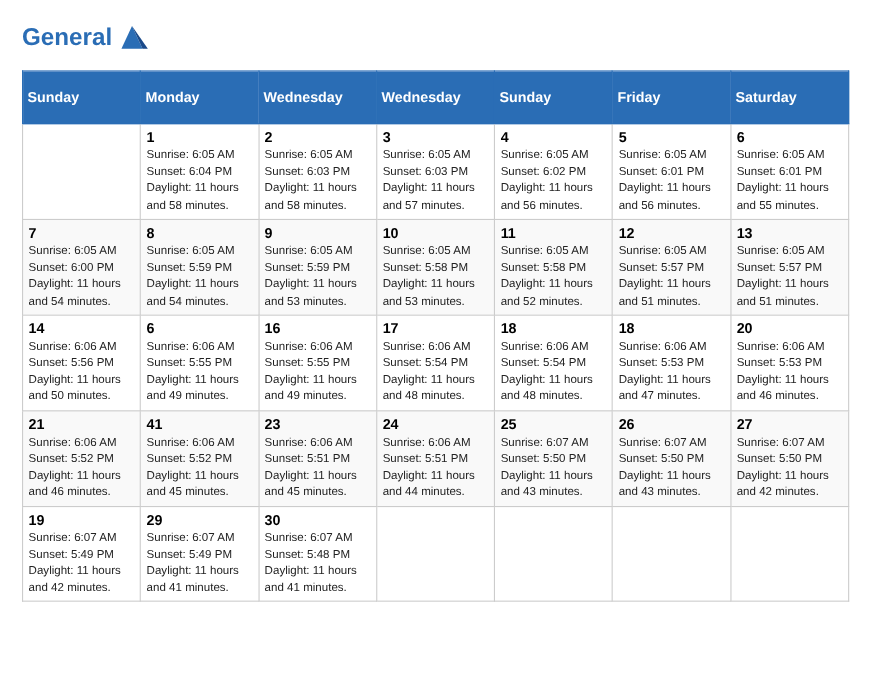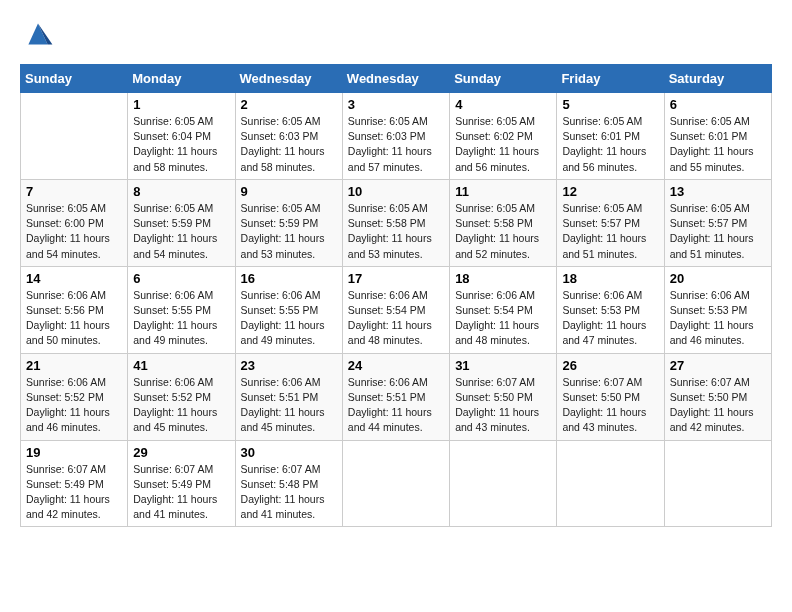--- a/index.html
+++ b/index.html
@@ -47,21 +47,21 @@
       color: #333;
     }
     table {
       width: 100%;
       border-collapse: collapse;
       font-size: 11px;
     }
     thead tr th {
       background-color: #2a6db5;
       color: #fff;
-      padding: 6px 4px;
+      padding: 16px 4px;
       text-align: left;
       font-size: 13px;
       font-weight: bold;
       border: 1px solid #2a6db5;
     }
     tbody tr td {
       border: 1px solid #ccc;
       vertical-align: top;
       padding: 4px 5px;
       min-height: 80px;
@@ -85,20 +85,23 @@
       background: #fff !important;
     }
   </style>
 </head>
 <body>
 
 <div class="header">
   <div class="logo">
     <div>
       <div style="display:flex;align-items:center;">
+        <span class="logo-text">
+          <span>General</span>
+        </span>
         <svg class="logo-icon" viewBox="0 0 40 34" xmlns="http://www.w3.org/2000/svg">
           <polygon points="8,30 20,4 32,30" fill="#2a6db5"></polygon>
           <polygon points="20,4 38,30 32,30" fill="#1a4a8a"></polygon>
         </svg>
       </div>
     </div>
   </div>
   <div class="title-block">
     <div class="main-title"></div>
     <div class="subtitle"></div>
@@ -216,21 +219,21 @@
         </td>
         <td>
           <span class="day-num">23</span>
           <div class="day-detail">Sunrise: 6:06 AM<br>Sunset: 5:51 PM<br>Daylight: 11 hours<br>and 45 minutes.</div>
         </td>
         <td>
           <span class="day-num">24</span>
           <div class="day-detail">Sunrise: 6:06 AM<br>Sunset: 5:51 PM<br>Daylight: 11 hours<br>and 44 minutes.</div>
         </td>
         <td>
-          <span class="day-num">31</span>
+          <span class="day-num">25</span>
           <div class="day-detail">Sunrise: 6:07 AM<br>Sunset: 5:50 PM<br>Daylight: 11 hours<br>and 43 minutes.</div>
         </td>
         <td>
           <span class="day-num">26</span>
           <div class="day-detail">Sunrise: 6:07 AM<br>Sunset: 5:50 PM<br>Daylight: 11 hours<br>and 43 minutes.</div>
         </td>
         <td>
           <span class="day-num">27</span>
           <div class="day-detail">Sunrise: 6:07 AM<br>Sunset: 5:50 PM<br>Daylight: 11 hours<br>and 42 minutes.</div>
         </td>

